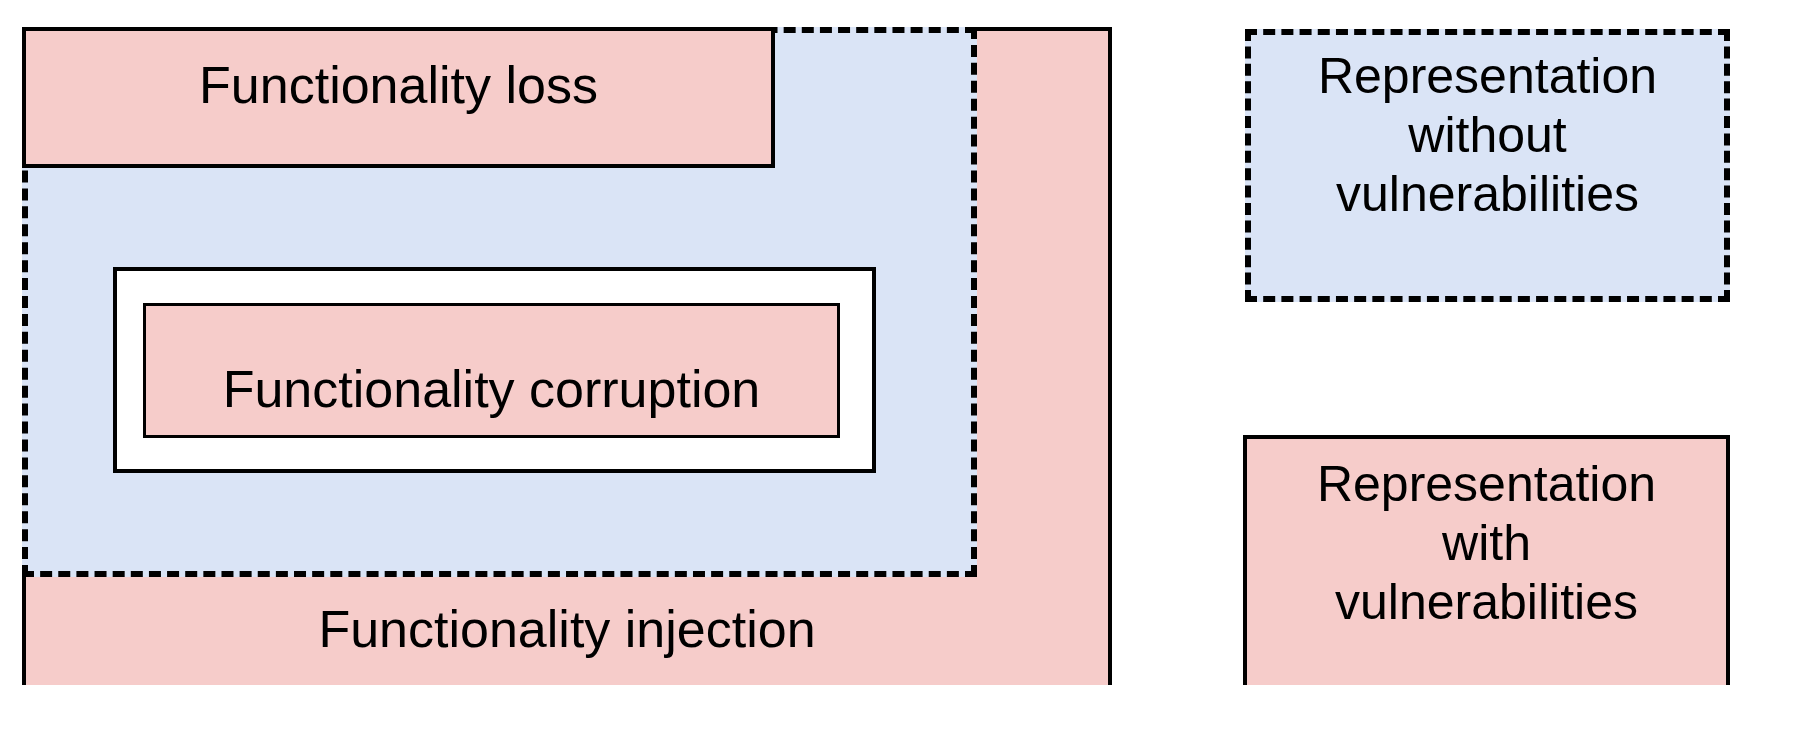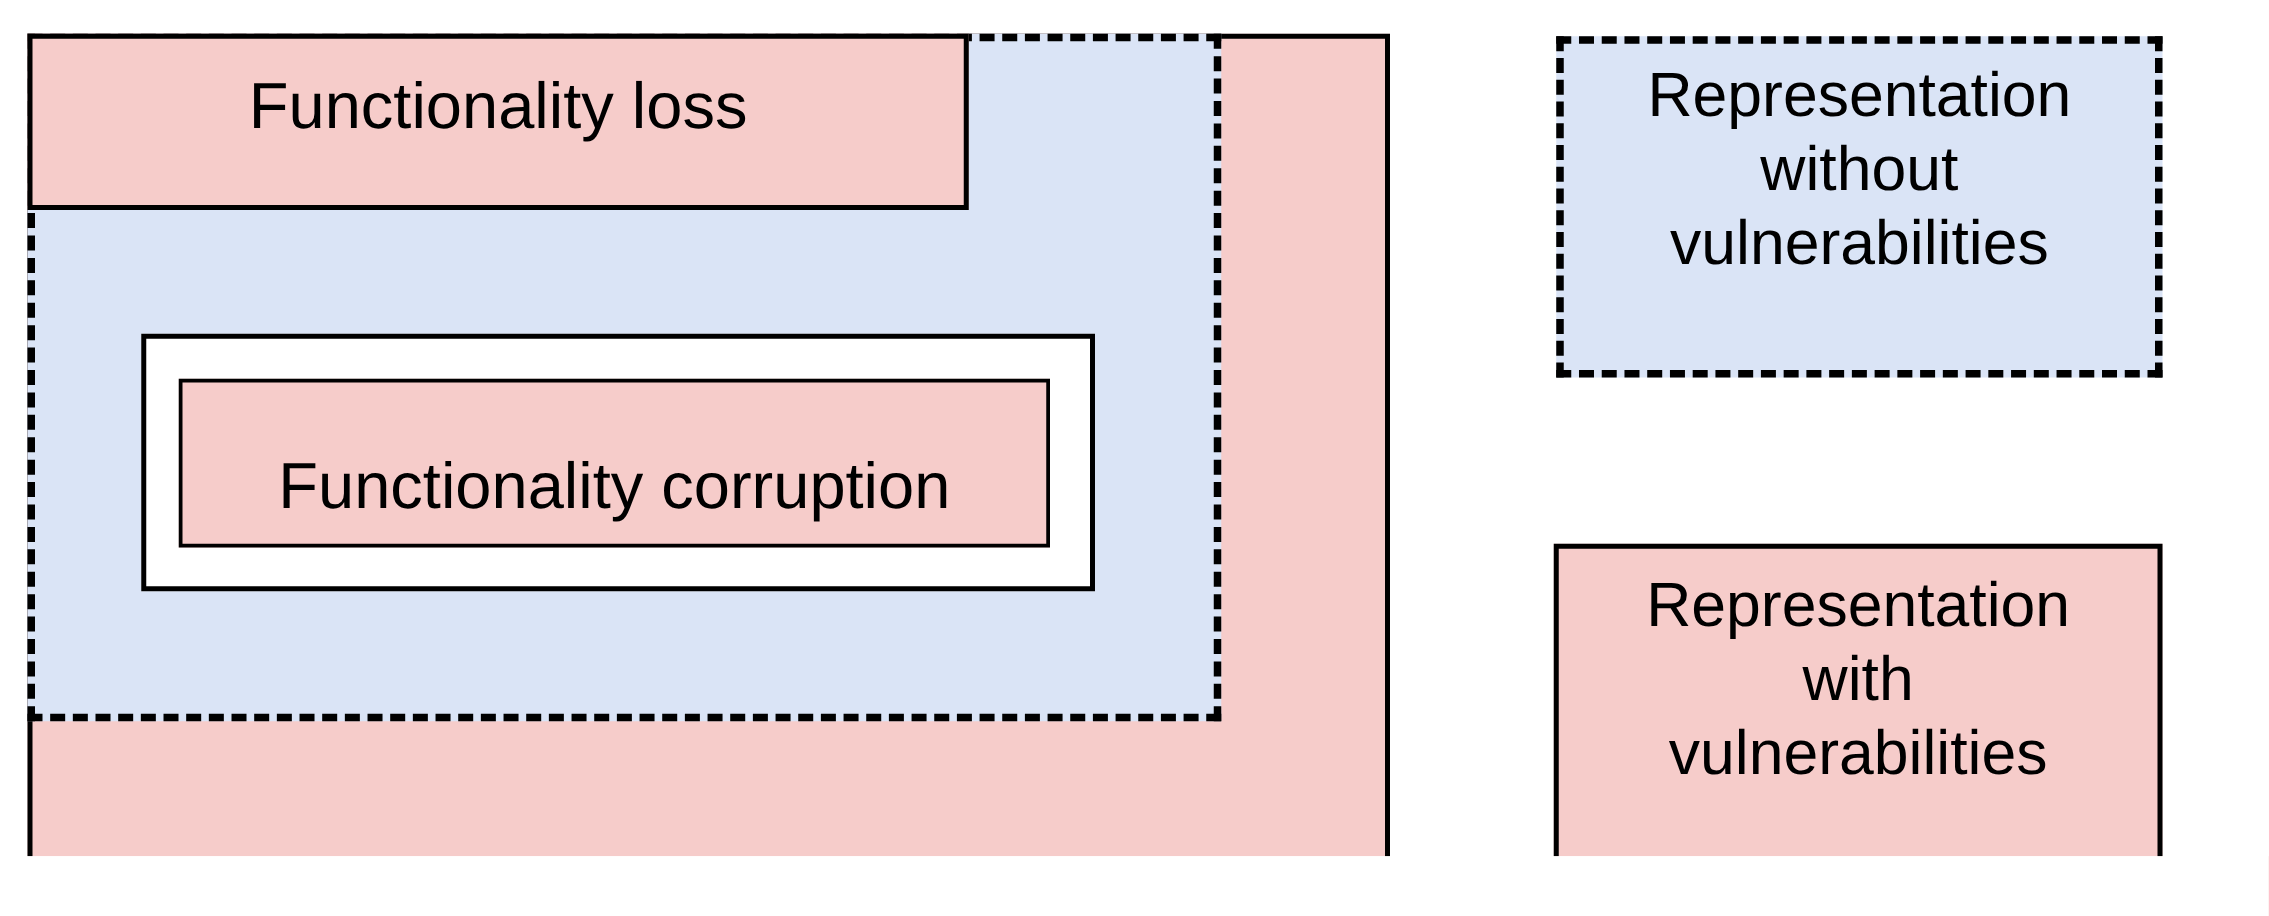--- a/index.html
+++ b/index.html
@@ -123,20 +123,21 @@
   <div class="box fill-pink solid-border" id="loss-band"></div>
 
   <div class="box fill-white solid-border" id="white-frame"></div>
 
   <div class="box fill-pink solid-border-3" id="corruption-box"></div>
 
   <div class="label" id="label-loss">Functionality loss</div>
 
   <div class="label" id="label-corruption">Functionality corruption</div>
 
+  <div class="label" id="label-injection">Functionality injection</div>
 
   <div class="box fill-blue dashed-border" id="legend-blue"></div>
   <div class="label" id="legend-blue-label">Representation
 without
 vulnerabilities</div>
 
   <div class="box fill-pink solid-border" id="legend-pink"></div>
   <div class="label" id="legend-pink-label">Representation
 with
 vulnerabilities</div>

